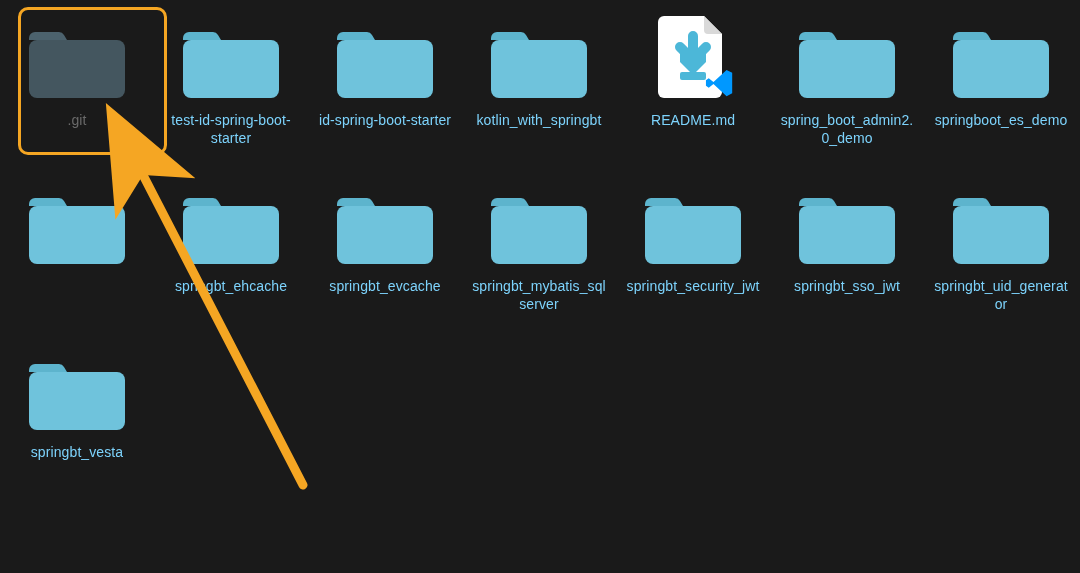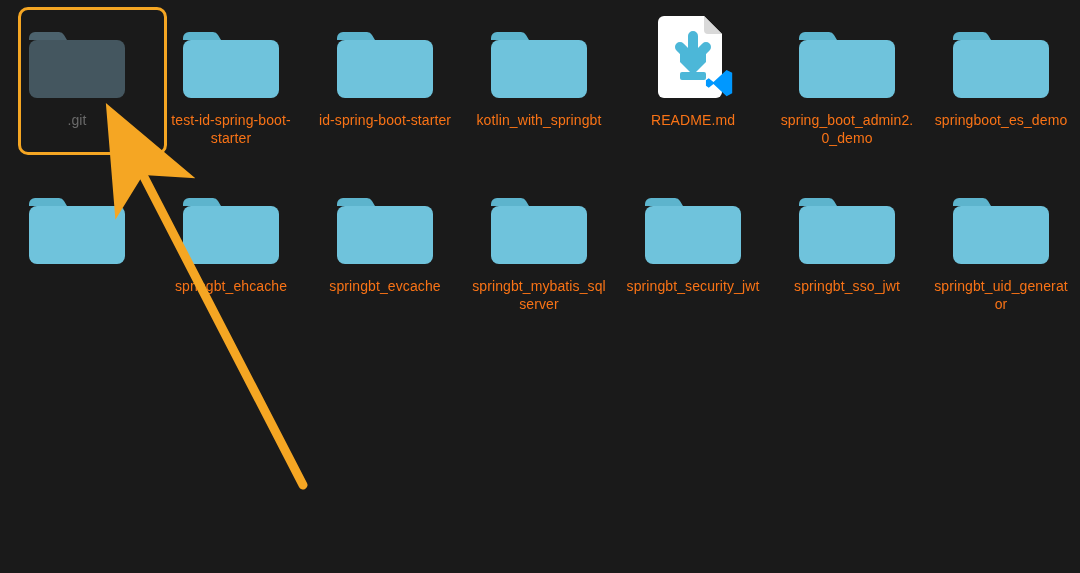--- a/index.html
+++ b/index.html
@@ -33,21 +33,21 @@
       display: flex;
       align-items: flex-end;
       justify-content: center;
     }
     .label {
       margin-top: 14px;
       text-align: center;
       line-height: 1.25;
       max-width: 140px;
       word-break: break-word;
-      color: #f97316;
+      color: #7dd3fc;
       letter-spacing: 0.1px;
     }
     .dim .label { color: #6a6a6a; }
     .dim .folder-body { fill: #44565f; }
     .dim .folder-tab  { fill: #4c626d; }
 
     .sel-ring {
       position: absolute;
       left: 18px; top: 7px;
       width: 149px; height: 148px;
@@ -202,20 +202,29 @@
   </div>
     <div class="item">
     <div class="icon-box">
       <svg width="96" height="76" viewBox="0 0 96 76">
         <path class="folder-tab" d="M6 10 h24 a6 6 0 0 1 5 3 l3 5 h-38 v-2 a6 6 0 0 1 6 -6 z" fill="#5db4cd"></path>
         <rect class="folder-body" x="0" y="18" width="96" height="58" rx="8" fill="#6fc3dc"></rect>
       </svg>
     </div>
     <div class="label">springbt_uid_generator</div>
   </div>
+    <div class="item">
+    <div class="icon-box">
+      <svg width="96" height="76" viewBox="0 0 96 76">
+        <path class="folder-tab" d="M6 10 h24 a6 6 0 0 1 5 3 l3 5 h-38 v-2 a6 6 0 0 1 6 -6 z" fill="#5db4cd"></path>
+        <rect class="folder-body" x="0" y="18" width="96" height="58" rx="8" fill="#6fc3dc"></rect>
+      </svg>
+    </div>
+    <div class="label">springbt_vesta</div>
+  </div>
   </div>
 
 <div class="sel-ring"></div>
 
 <svg class="arrow" style="left:0;top:0" width="1080" height="573">
   <defs>
     <marker id="ah" markerWidth="14" markerHeight="14" refX="3" refY="5" orient="auto">
       <path d="M0,0 L12,5 L0,10 L3,5 Z" fill="#f5a623"></path>
     </marker>
   </defs>

